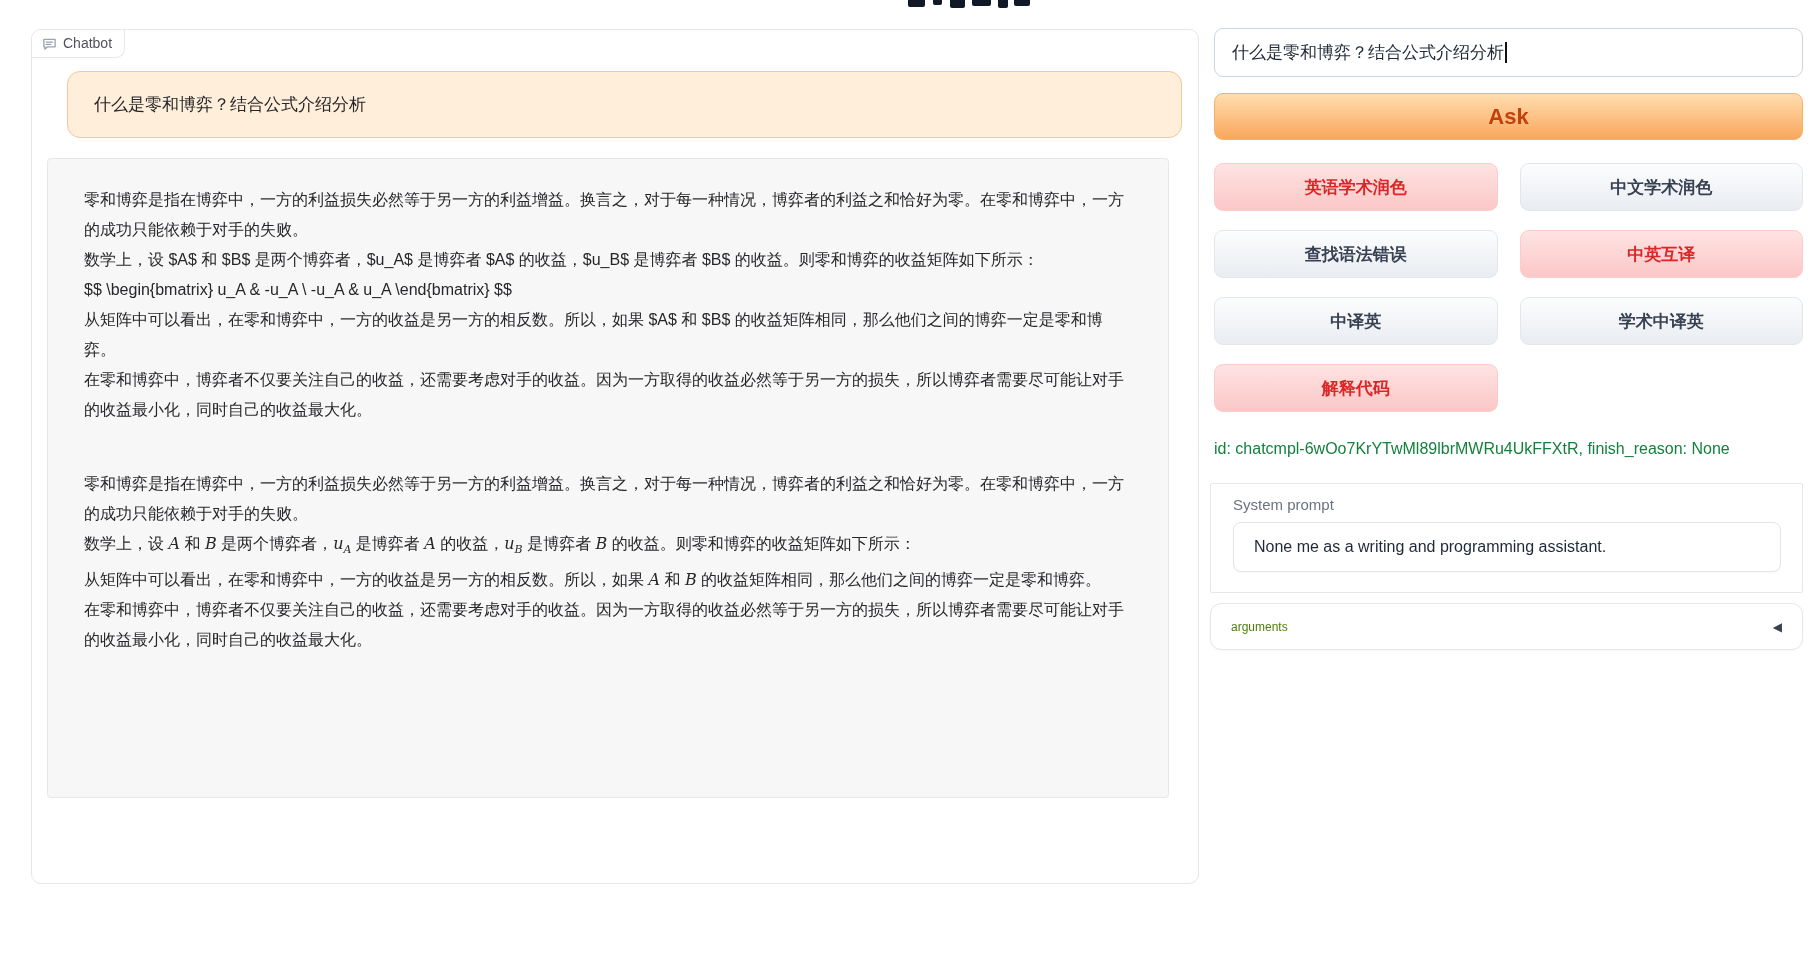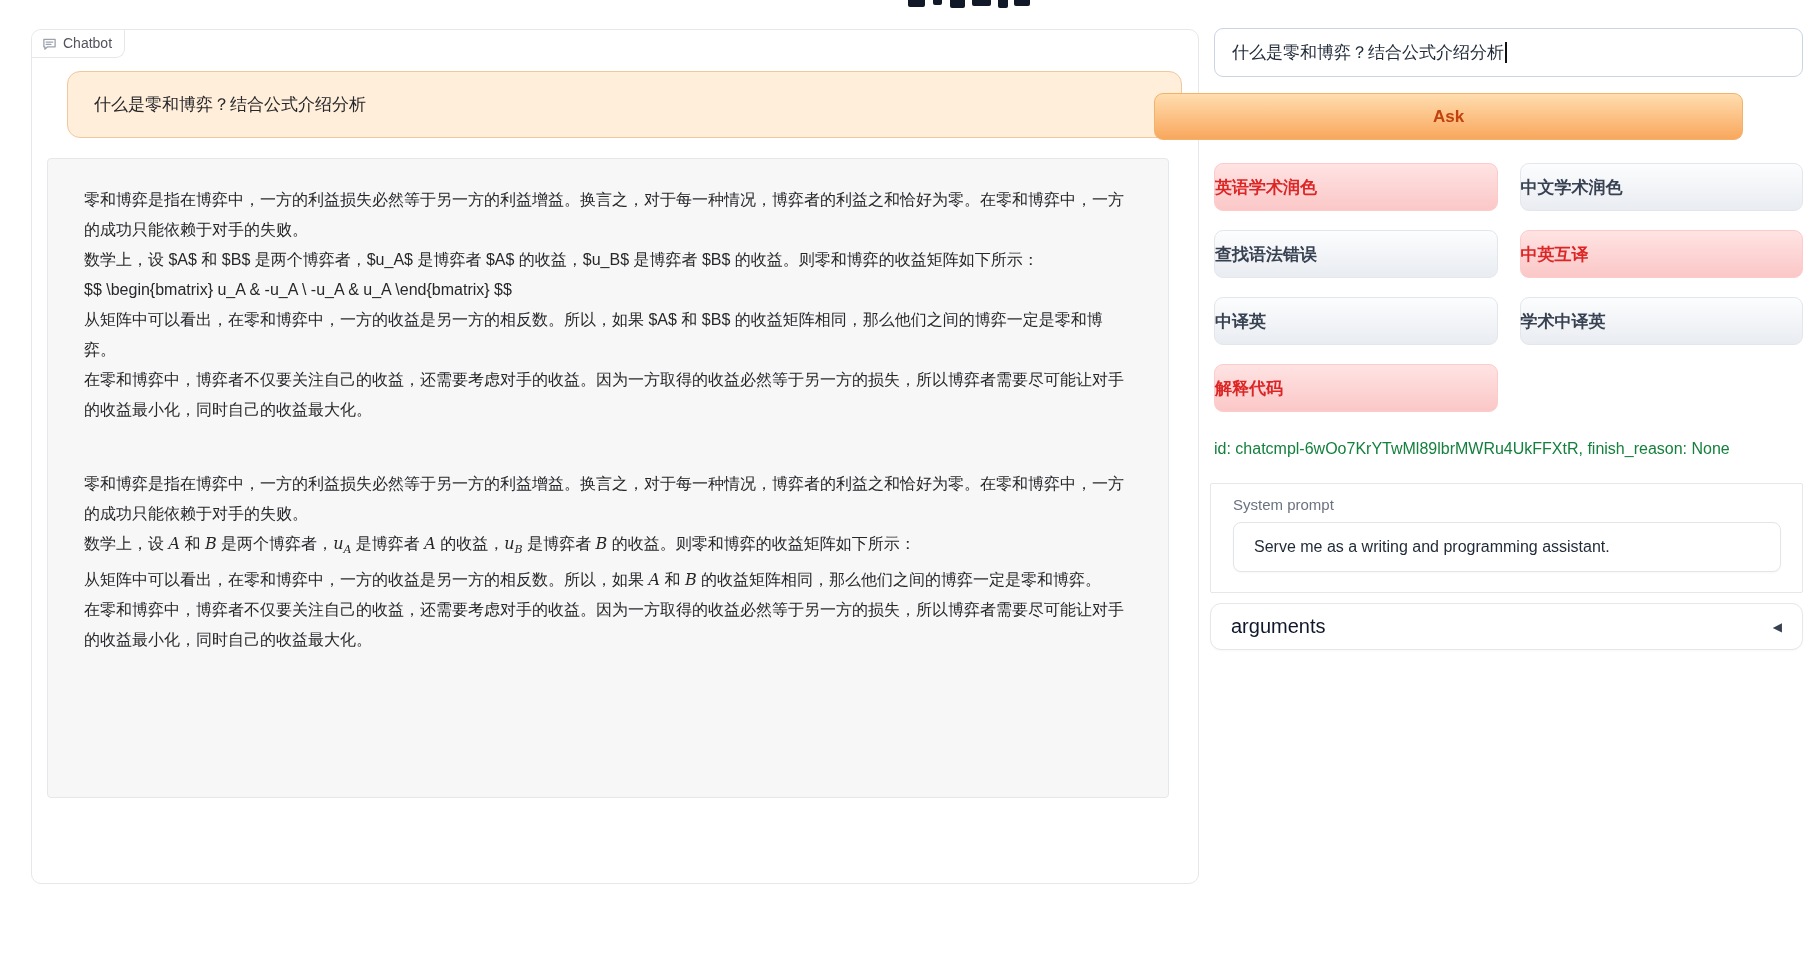--- a/index.html
+++ b/index.html
@@ -71,34 +71,34 @@
   
   .prompt-input{
     left:1206px;top:28px;width:589px;height:49px;
     background:#fff;border:1.5px solid #cbd5e1;border-radius:9px;
     display:flex;align-items:center;padding:0 17px;
     font-size:17px;color:#1f2937;
   }
   .caret{display:inline-block;width:1.5px;height:21px;background:#111;margin-left:1px;vertical-align:-4px;}
 
   .ask-btn{
-    left:1146px;top:93px;width:589px;height:47px;
+    left:1206px;top:93px;width:589px;height:47px;
     background:linear-gradient(#ffddb0,#f9a75c);
     border:1px solid #f3b26b;border-radius:9px;
     display:flex;align-items:center;justify-content:center;
-    font-size:17px;font-weight:bold;color:#c2410c;cursor:pointer;
+    font-size:22px;font-weight:bold;color:#c2410c;cursor:pointer;
   }
 
   #btn-grid{
     left:1206px;top:163px;width:589px;
     display:grid;grid-template-columns:1fr 1fr;gap:19px 22px;
   }
   .act-btn{
     height:48px;border-radius:9px;
-    display:flex;align-items:center;justify-content:flex-start;
+    display:flex;align-items:center;justify-content:center;
     font-size:17px;font-weight:bold;cursor:pointer;
   }
   .act-btn.gray{
     background:linear-gradient(#fcfdfe,#e9ecf1);
     border:1px solid #e3e6eb;color:#374151;
   }
   .act-btn.red{
     background:linear-gradient(#ffe3e3,#fbc7c7);
     border:1px solid #fecaca;color:#dc2626;
   }
@@ -121,21 +121,21 @@
     font-size:16px;color:#1f2937;box-shadow:0 1px 2px rgba(0,0,0,0.03);
   }
 
   #arguments-row{
     left:1202px;top:603px;width:593px;height:47px;
     background:#fff;border:1px solid var(--border);border-radius:11px;
     display:flex;align-items:center;justify-content:space-between;
     padding:0 20px;cursor:pointer;
     box-shadow:0 1px 2px rgba(0,0,0,0.03);
   }
-  #arguments-row .acc-label{font-size:20px;color:#0f172a;}
+  #arguments-row .acc-label{font-size:12px;color:#4d7c0f;}
   #arguments-row .acc-arrow{font-size:12px;color:#374151;}
 </style>
 </head>
 <body>
 
 <div class="abs" id="clip-title">
   <i style="left:2px;width:17px;height:7px;"></i>
   <i style="left:27px;width:9px;height:5px;"></i>
   <i style="left:44px;width:15px;height:8px;"></i>
   <i style="left:66px;width:19px;height:6px;"></i>
@@ -215,20 +215,20 @@
   <div class="act-btn red">
       <span>解释代码</span>
     </div>
 </div>
 
 <div class="abs" id="status-line">id: chatcmpl-6wOo7KrYTwMl89lbrMWRu4UkFFXtR, finish_reason: None</div>
 
 <div class="abs" id="system-panel">
   <div class="panel-label">System prompt</div>
   <div id="system-value" role="textbox">
-    <span>Serve me as a writing and programming assistant.</span>
+    <span>None me as a writing and programming assistant.</span>
   </div>
 </div>
 
 <div class="abs" id="arguments-row">
   <span class="acc-label">arguments</span>
   <span class="acc-arrow">◀</span>
 </div>
 
 </body></html>

